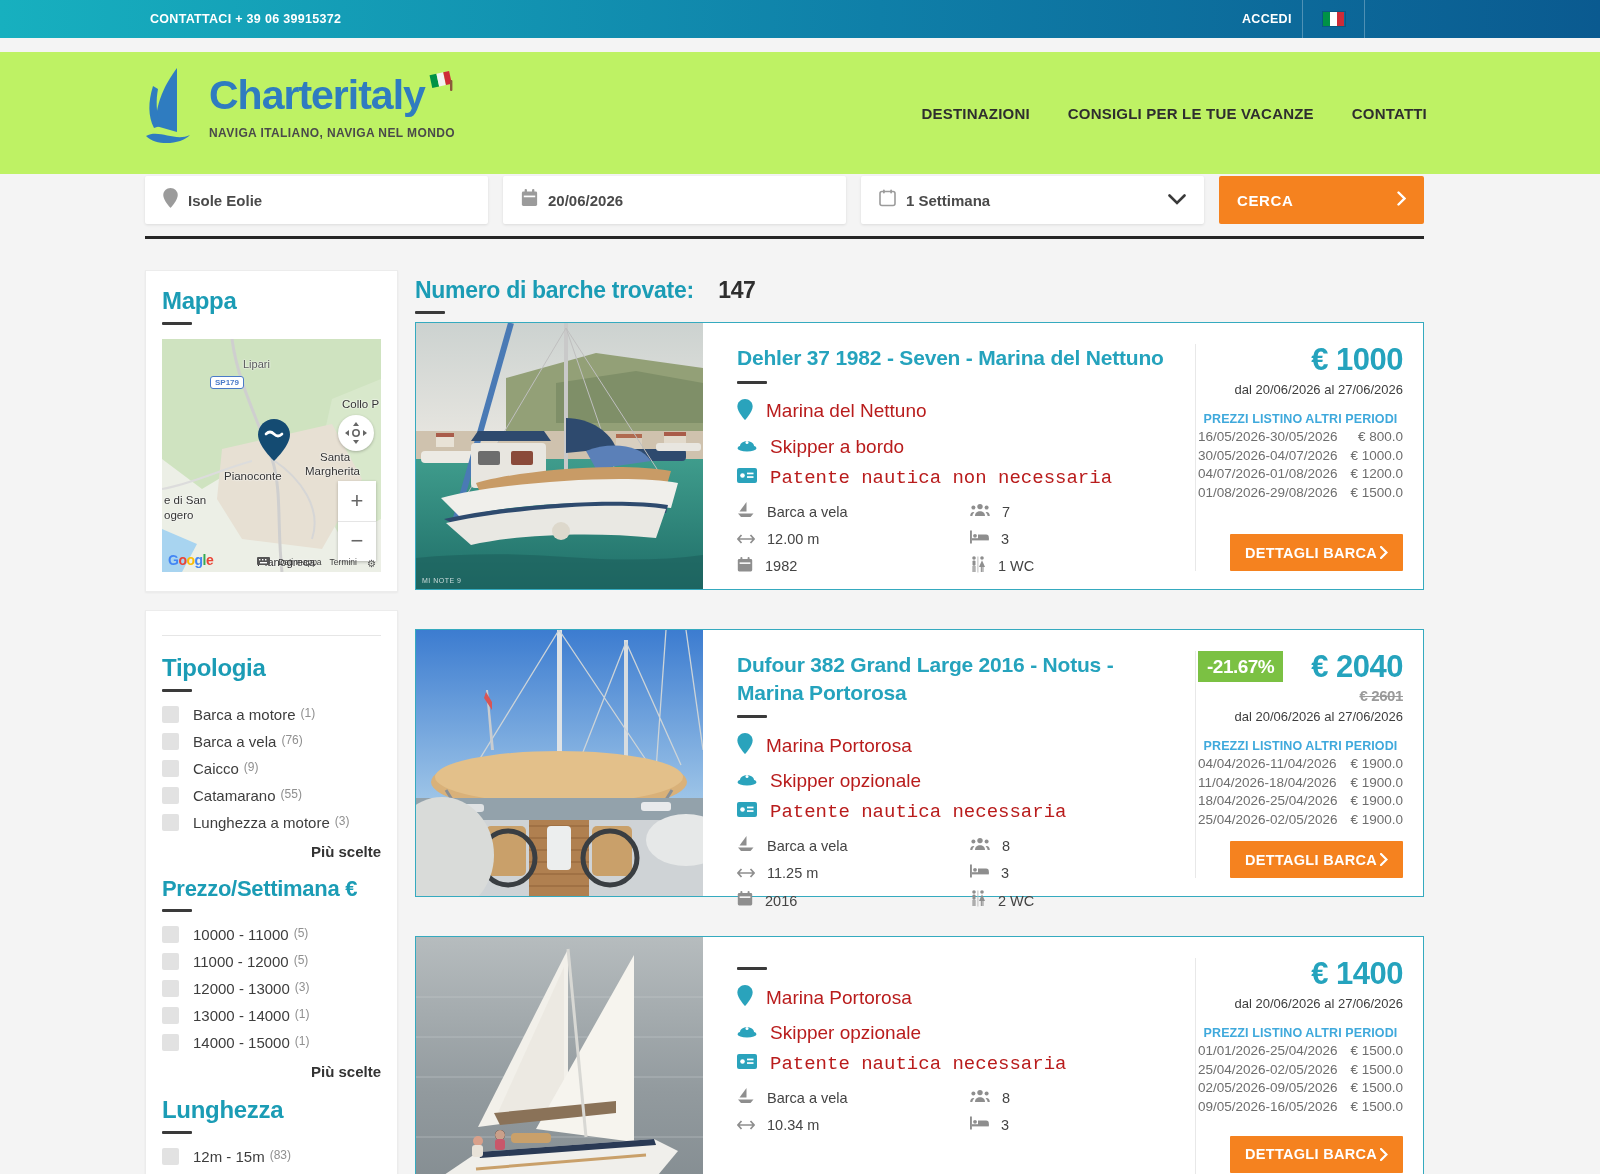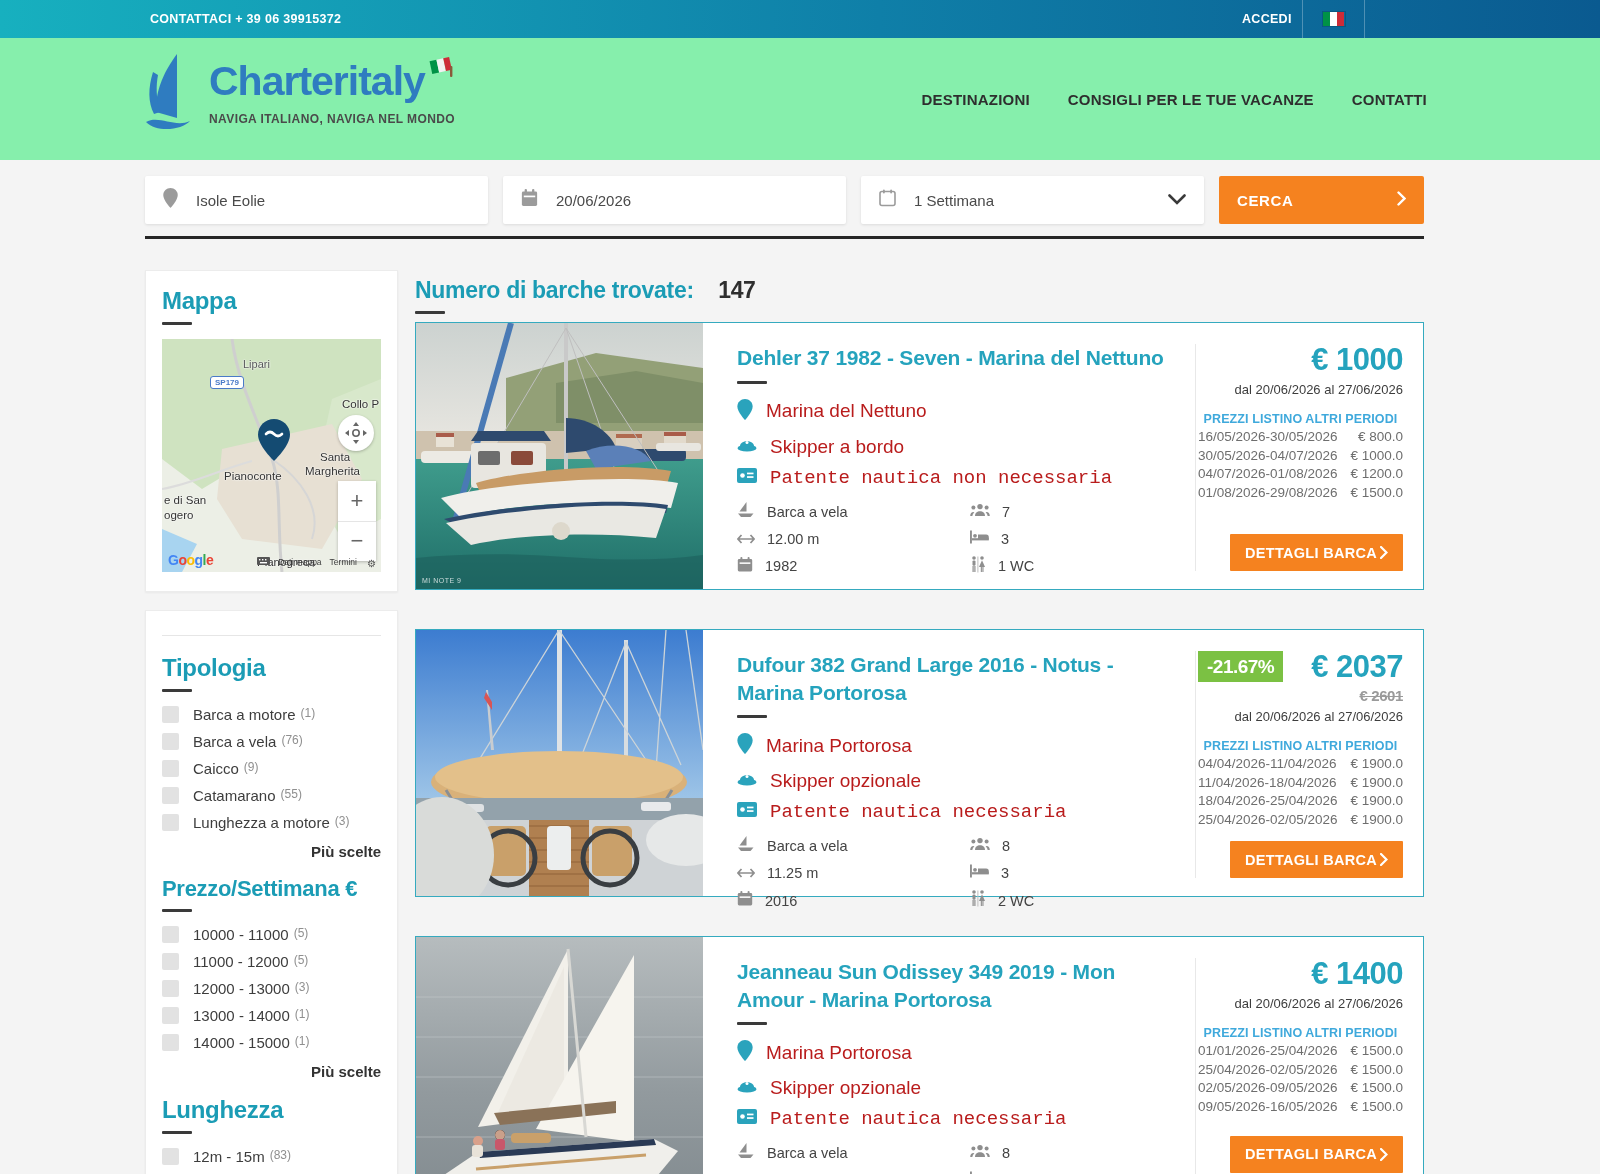--- a/index.html
+++ b/index.html
@@ -13,32 +13,32 @@
     font-size:12.5px;font-weight:700;letter-spacing:.3px;text-align:right;}
   .topbar .accedi{position:absolute;left:1242px;top:0;line-height:38px;color:#fff;
     font-size:12.5px;font-weight:700;letter-spacing:.3px;cursor:pointer;}
   .flagcell{position:absolute;left:1302px;top:0;width:61px;height:38px;
     border-left:1px solid rgba(255,255,255,.28);border-right:1px solid rgba(255,255,255,.28);
     display:flex;align-items:center;justify-content:center;}
   .flag{width:22px;height:14px;display:flex;box-shadow:0 0 0 1px rgba(0,0,0,.15);}
   .flag i{flex:1;}.flag .g{background:#009246;}.flag .w{background:#fff;}.flag .r{background:#ce2b37;}
 
   
-  .header{position:absolute;top:38px;left:0;width:1600px;height:122px;background:#86efac;}
+  .header{position:absolute;top:52px;left:0;width:1600px;height:122px;background:#bef264;}
   .logo{position:absolute;left:145px;top:14px;display:flex;align-items:flex-start;cursor:pointer;}
   .logo-text{margin-left:6px;}
   .brand-row{display:flex;align-items:flex-start;}
   .brand{font-size:41px;font-weight:700;color:#2f7cc0;letter-spacing:-1px;line-height:58px;}
   .tagline{font-size:12px;font-weight:700;color:#4a4a4a;letter-spacing:.4px;margin-top:2px;}
   .mainnav{position:absolute;right:173px;top:0;height:122px;display:flex;align-items:center;gap:38px;}
   .mainnav .nav-item{font-size:15px;font-weight:700;color:#2e2e2e;letter-spacing:.2px;cursor:pointer;}
 
   
   .field{position:absolute;top:176px;height:48px;background:#fff;box-shadow:0 1px 3px rgba(0,0,0,.10);
-    display:flex;align-items:center;box-sizing:border-box;padding:0 18px;gap:18px;border-radius:2px;}
+    display:flex;align-items:center;box-sizing:border-box;padding:0 18px;gap:10px;border-radius:2px;font-weight:bold;}
   .field .ftext{font-size:15px;color:#4a4a4a;}
   .f-loc{left:145px;width:343px;}
   .f-date{left:503px;width:343px;}
   .f-dur{left:861px;width:343px;padding-left:18px;}
   .cerca{position:absolute;top:176px;left:1219px;width:205px;height:48px;background:#f5821f;
     display:flex;align-items:center;padding:0 18px;box-sizing:border-box;cursor:pointer;border-radius:2px;}
   .cerca span{color:#fff;font-weight:700;font-size:15px;letter-spacing:.6px;}
   .darkline{position:absolute;top:236px;left:145px;width:1279px;height:3px;background:#262626;}
 
   
@@ -639,21 +639,21 @@
               <rect x="10.8" y="11" width="1.1" height="5" fill="#8e8e8e"></rect>
               <rect x="12.4" y="11" width="1.1" height="5" fill="#8e8e8e"></rect>
             </svg></span>
         <span class="itxt">2 WC</span>
       </div>
     </div>
   </div>
   <div class="pricecol">
     <div class="price-row">
       <span class="badge disp">-21.67%</span>
-      <div class="bigprice disp">€ 2037</div>
+      <div class="bigprice disp">€ 2040</div>
     </div>
     <div class="oldprice disp">€ 2601</div>
     <div class="period">dal 20/06/2026 al 27/06/2026</div>
     <div class="pl-title">PREZZI LISTINO ALTRI PERIODI</div>
     <div class="pl-row">
         <span class="range">04/04/2026-11/04/2026</span>
         <span class="val">€ 1900.0</span>
       </div>
     <div class="pl-row">
         <span class="range">11/04/2026-18/04/2026</span>
@@ -699,21 +699,20 @@
       <path d="M60 232 L230 218" stroke="#c9a06a" stroke-width="3"></path>
       <circle cx="62" cy="204" r="5" fill="#d9a08a"></circle>
       <rect x="56" y="208" width="11" height="12" rx="3" fill="#e8e2d8"></rect>
       <circle cx="84" cy="198" r="5" fill="#caa castaway"></circle>
       <circle cx="84" cy="198" r="5" fill="#caa08a"></circle>
       <rect x="79" y="202" width="10" height="11" rx="3" fill="#c9576a"></rect>
       <rect x="95" y="196" width="40" height="10" rx="4" fill="#c9a06a"></rect>
     </svg>
   </div>
   <div class="mid">
-    <div class="btitle disp">Jeanneau Sun Odissey 349 2019 - Mon Amour - Marina Portorosa</div>
     <div class="t-under"></div>
     <div class="irow r-marina">
       <span><svg width="16" height="21" viewBox="0 0 16 22">
             <path d="M8 0C3.6 0 0 3.5 0 7.8 0 13.6 8 22 8 22s8-8.4 8-14.2C16 3.5 12.4 0 8 0z" fill="#2aa3bc"></path>
           </svg></span>
       <span class="itxt">Marina Portorosa</span>
     </div>
     <div class="irow r-skip">
       <span><svg width="20" height="16" viewBox="0 0 20 16">
             <path d="M3 9 C3 2.5 17 2.5 17 9 Z" fill="#2aa3bc"></path>

